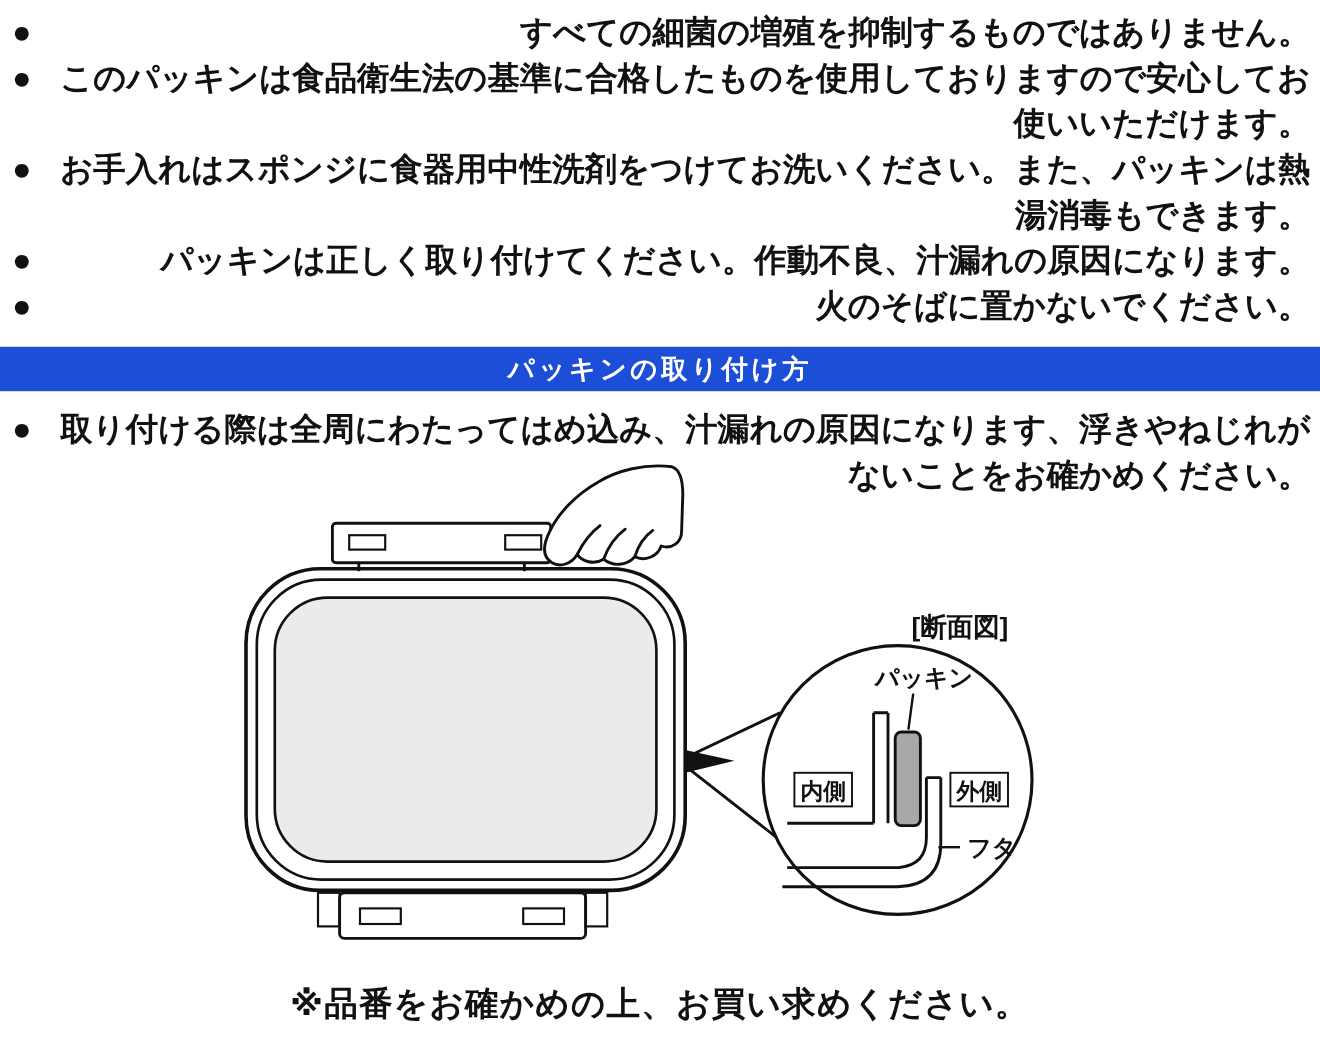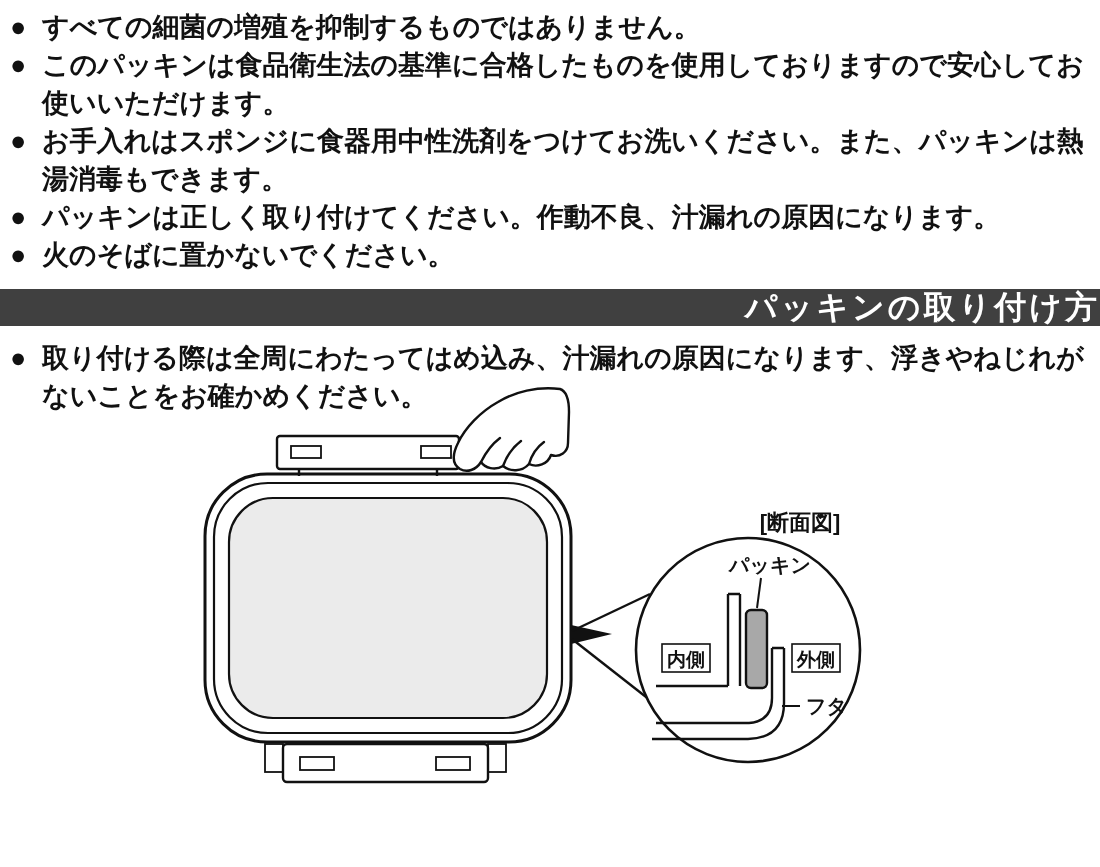--- a/index.html
+++ b/index.html
@@ -15,28 +15,28 @@
 
   .notes { position:absolute; top:8px; left:10px; width:1082px; }
   .note {
     display:flex;
     font-size:27px;
     font-weight:700;
     line-height:38px;
     color:#111111;
   }
   .note .bullet { flex:0 0 32px; }
-  .note .note-text { flex:1 1 auto; }
+  .note .note-text { flex:1 1 auto;text-align:right; }
 
   .section-bar {
     position:absolute; top:289px; left:0;
     width:1100px; height:37px;
-    background:#404040; color:#ffffff;
-    display:flex; align-items:center; justify-content:flex-end;
-    font-size:32px; font-weight:700; letter-spacing:3px;
+    background:#1d4ed8; color:#ffffff;
+    display:flex; align-items:center; justify-content:center;
+    font-size:22px; font-weight:700; letter-spacing:3px;
   }
 
   .instruction-wrap { position:absolute; top:339px; left:10px; width:1082px; }
 
   .figure { position:absolute; top:385px; left:0; width:988px; height:425px; }
 
   .footer-note {
     position:absolute; top:818px; left:0; width:1100px;
     text-align:center;
     font-size:28px; font-weight:700; color:#111111;
@@ -156,14 +156,15 @@
       </g>
 
       <text x="800" y="530" font-size="22" text-anchor="middle">[断面図]</text>
       <text x="770" y="572" font-size="20" text-anchor="middle">パッキン</text>
       <text x="686" y="666" font-size="19" text-anchor="middle">内側</text>
       <text x="816" y="666" font-size="19" text-anchor="middle">外側</text>
       <text x="806" y="713" font-size="20" text-anchor="start">フタ</text>
     </svg>
   </div>
 
+  <div class="footer-note">※品番をお確かめの上、お買い求めください。</div>
 
 </div>
 
 </body></html>

